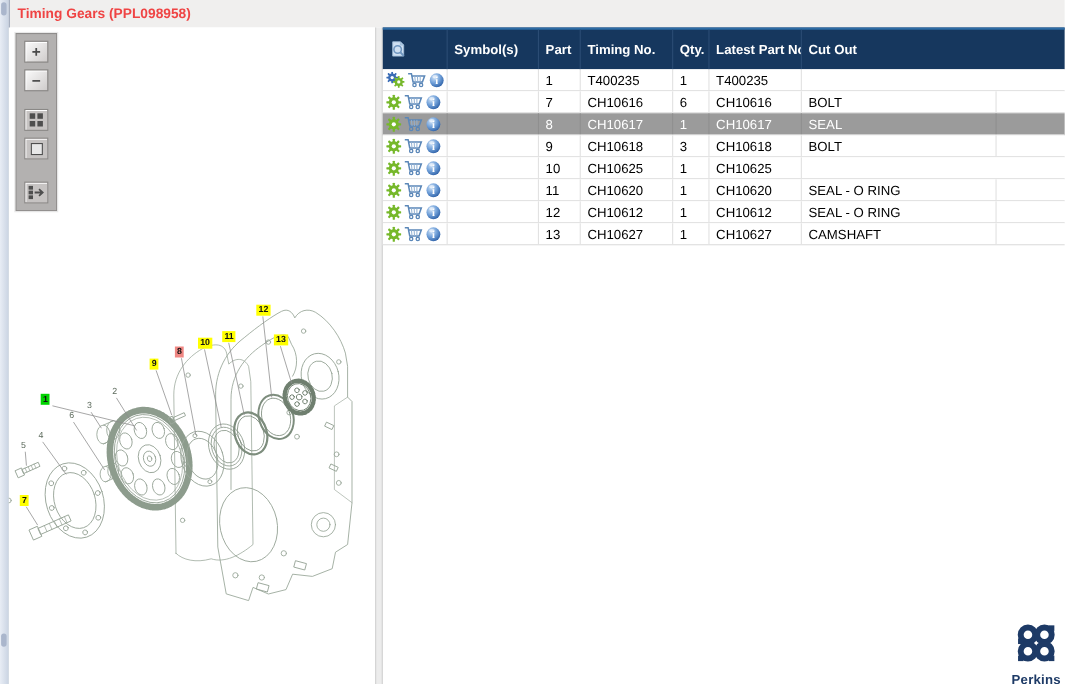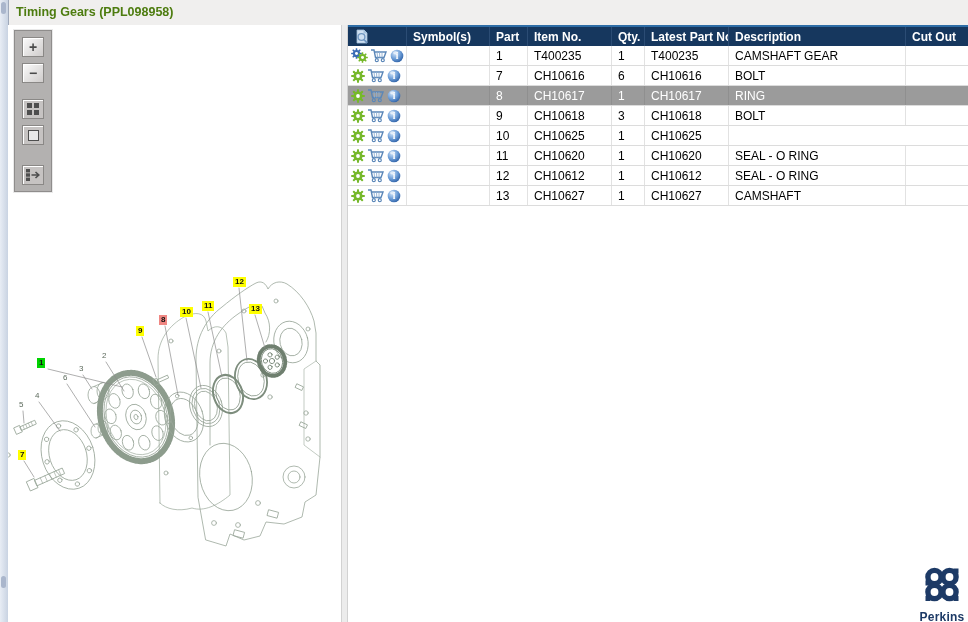--- a/index.html
+++ b/index.html
@@ -3,21 +3,21 @@
 <meta charset="utf-8">
 <style>
   html,body{margin:0;padding:0;}
   body{
     width:968px;height:622px;position:relative;overflow:hidden;
     background:#ffffff;font-family:"Liberation Sans",sans-serif;
     -webkit-font-smoothing:antialiased;
   }
   
   .top-strip{position:absolute;left:0;top:0;width:968px;height:25px;background:#f0efee;}
-  .page-title{position:absolute;left:16px;top:5px;font-size:12.5px;font-weight:bold;color:#4d7c0f;}
+  .page-title{position:absolute;left:16px;top:5px;font-size:12.5px;font-weight:bold;color:#ef4444;}
   
   .left-scrollbar{position:absolute;left:0;top:0;width:8px;height:622px;
     background:linear-gradient(90deg,#e8edf5,#c9d3e2);border-right:1px solid #9fa9bb;}
   .left-scrollbar .nub{position:absolute;left:1px;width:5px;height:12px;border-radius:3px;background:#aab6cc;}
   
   .diagram-panel{position:absolute;left:8px;top:25px;width:333px;height:597px;background:#fff;}
   .panel-divider{position:absolute;left:341px;top:25px;width:7px;height:597px;
     background:#ececec;border-left:1px solid #d2d2d2;border-right:1px solid #d2d2d2;box-sizing:border-box;}
   
   .dg-toolbar{position:absolute;left:14px;top:30px;width:36px;height:160px;background:#b3b1b0;
@@ -32,21 +32,21 @@
   .sq-ico{width:9px;height:9px;border:1.5px solid #4e4e4e;background:#e8e8e8;}
   
   .callout{position:absolute;font-size:8px;line-height:1;padding:1px 2px;font-weight:bold;color:#111;cursor:pointer;}
   .callout.yellow{background:#ffff00;}
   .callout.green{background:#00d300;}
   .callout.red{background:#f08783;}
   .callout.plain{background:transparent;font-weight:normal;color:#5c6a5c;font-size:8px;cursor:default;}
   
   .parts-table{position:absolute;left:348px;top:25px;width:620px;}
   .pt-header{display:grid;grid-template-columns:59px 83px 38px 84px 33px 84px 177px 62px;
-    height:21px;background:#16375e;border-top:2px solid #2e6da6;box-sizing:border-box;}
+    height:38px;background:#16375e;border-top:2px solid #2e6da6;box-sizing:border-box;}
   .pt-header .hcell{color:#fff;font-size:12px;font-weight:600;display:flex;align-items:center;
     padding-left:6px;border-right:1px solid #2b4c74;box-sizing:border-box;overflow:hidden;white-space:nowrap;}
   .pt-header .hcell:last-child{border-right:none;}
   .pt-row{display:grid;grid-template-columns:59px 83px 38px 84px 33px 84px 177px 62px;height:20px;
     border-bottom:1px solid #dcdcdc;box-sizing:border-box;background:#fff;cursor:pointer;}
   .pt-row .cell{font-size:12px;color:#000;display:flex;align-items:center;padding-left:6px;
     border-right:1px solid #e2e2e2;box-sizing:border-box;overflow:hidden;white-space:nowrap;}
   .pt-row .cell:last-child{border-right:none;}
   .pt-row.selected{background:#9b9b9b;}
   .pt-row.selected .cell{color:#ffffff;border-right-color:#8f8f8f;}
@@ -295,24 +295,23 @@
     <div class="hcell">
       <svg width="16" height="16" viewBox="0 0 16 16">
         <path d="M3,1 L10,1 L13,4 L13,14 L3,14 Z" fill="#cfe0f2" stroke="#9fbcd8" stroke-width="0.8"></path>
         <path d="M10,1 L10,4 L13,4" fill="#aac8e4" stroke="#9fbcd8" stroke-width="0.8"></path>
         <circle cx="7.5" cy="8" r="3.4" fill="none" stroke="#6f96c0" stroke-width="1.4"></circle>
         <path d="M10,10.5 L13,13.8" stroke="#6f96c0" stroke-width="1.8"></path>
       </svg>
     </div>
     <div class="hcell">Symbol(s)</div>
     <div class="hcell">Part</div>
-    <div class="hcell">Item No.</div>
+    <div class="hcell">Timing No.</div>
     <div class="hcell">Qty.</div>
     <div class="hcell">Latest Part No.</div>
-    <div class="hcell">Description</div>
     <div class="hcell">Cut Out</div>
   </div>
   <div id="pt-body">
       <div class="pt-row">
     <div class="cell icons-cell">
       <span class="row-ico">
             <svg width="17" height="15" viewBox="0 0 17 15">
          <g style="color:#3a6cb5">
                 <use href="#sym-gear" x="0" y="0" width="11" height="11"></use>
               </g>
@@ -330,21 +329,20 @@
         <svg width="14" height="14" viewBox="0 0 14 14">
               <use href="#sym-info"></use>
             </svg>
       </span>
     </div>
     <div class="cell c-symbols"></div>
     <div class="cell c-item">1</div>
     <div class="cell c-parts">T400235</div>
     <div class="cell c-qty">1</div>
     <div class="cell c-latest">T400235</div>
-    <div class="cell c-desc">CAMSHAFT GEAR</div>
     <div class="cell c-cutout"></div>
   </div>
       <div class="pt-row">
     <div class="cell icons-cell">
       <span class="row-ico">
             <svg width="14" height="14" viewBox="0 0 14 14" style="color:#76b82a">
               <use href="#sym-gear"></use>
             </svg>
           </span>
       <span class="row-ico">
@@ -382,21 +380,21 @@
         <svg width="14" height="14" viewBox="0 0 14 14">
               <use href="#sym-info"></use>
             </svg>
       </span>
     </div>
     <div class="cell c-symbols"></div>
     <div class="cell c-item">8</div>
     <div class="cell c-parts">CH10617</div>
     <div class="cell c-qty">1</div>
     <div class="cell c-latest">CH10617</div>
-    <div class="cell c-desc">RING</div>
+    <div class="cell c-desc">SEAL</div>
     <div class="cell c-cutout"></div>
   </div>
       <div class="pt-row">
     <div class="cell icons-cell">
       <span class="row-ico">
             <svg width="14" height="14" viewBox="0 0 14 14" style="color:#76b82a">
               <use href="#sym-gear"></use>
             </svg>
           </span>
       <span class="row-ico">

